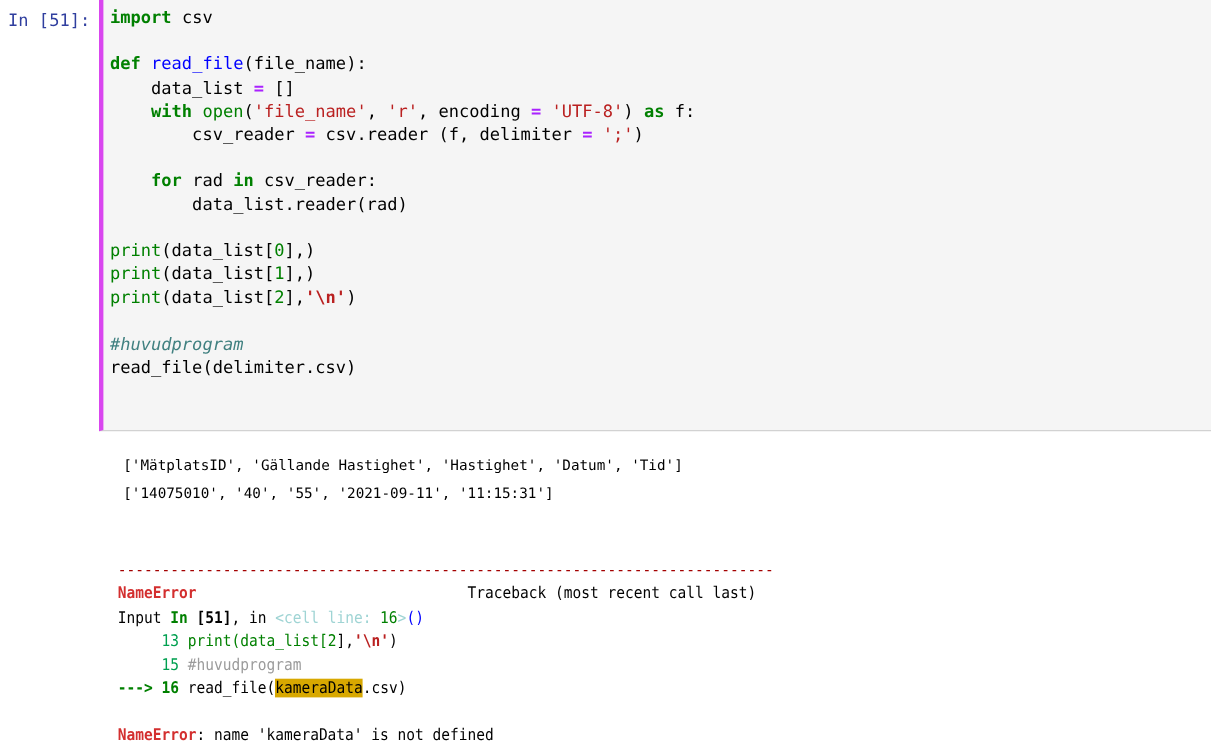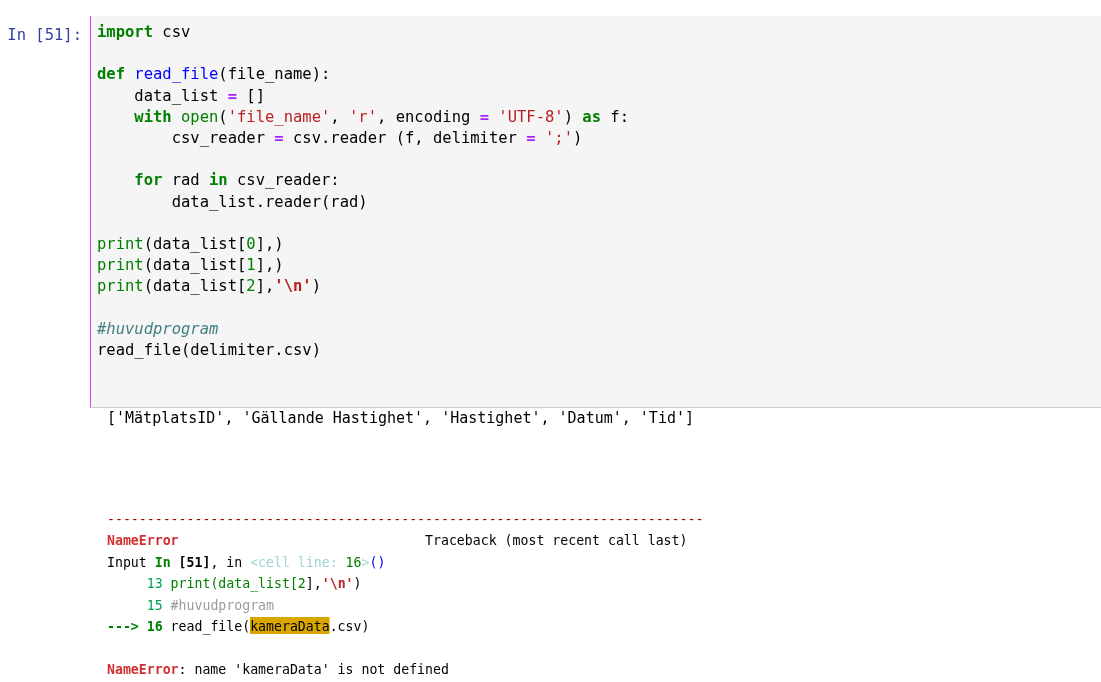--- a/index.html
+++ b/index.html
@@ -16,42 +16,42 @@
   .notebook {
     position: relative;
     width: 1101px;
     height: 682px;
   }
 
   
   .cell-row {
     position: absolute;
     left: 0;
-    top: 16px;
+    top: 0;
     width: 1101px;
     display: flex;
     align-items: flex-start;
   }
   .prompt {
     width: 90px;
     flex: 0 0 90px;
     text-align: right;
     padding-top: 9px;
     padding-right: 8px;
     box-sizing: border-box;
     color: #303f9f;
     font-family: "DejaVu Sans Mono", monospace;
     font-size: 15.5px;
     line-height: 21px;
     white-space: pre;
   }
   .input-area {
     flex: 1 1 auto;
     background: #f5f5f5;
-    border-left: 1px solid #d946ef;
+    border-left: 4px solid #d946ef;
     border-bottom: 1px solid #cfcfcf;
     padding: 6px 0 6px 6px;
     box-sizing: border-box;
     min-height: 392px;
   }
   pre.code {
     margin: 0;
     padding: 0;
     font-family: "DejaVu Sans Mono", monospace;
     font-size: 15.5px;
@@ -72,24 +72,24 @@
   .esc  { color: #ba2121; font-weight: bold; }   
 
   
   .output {
     position: absolute;
     left: 107px;
     top: 408px;
     width: 990px;
   }
   pre.out {
-    margin: 0;
+    margin: 5px;
     padding: 0;
     font-family: "DejaVu Sans Mono", monospace;
-    font-size: 15px;
+    font-size: 13px;
     line-height: 21px;
     color: #000000;
     white-space: pre;
   }
 
   
   .traceback {
     position: absolute;
     left: 107px;
     top: 508px;
@@ -143,20 +143,21 @@
 <span class="bi">print</span><span class="plain">(data_list[</span><span class="num">1</span><span class="plain">],)</span>
 <span class="bi">print</span><span class="plain">(data_list[</span><span class="num">2</span><span class="plain">],</span><span class="esc">'\n'</span><span class="plain">)</span>
 
 <span class="cmt">#huvudprogram</span>
 <span class="plain">read_file(delimiter.csv)</span></pre>
     </div>
   </div>
 
   <div class="output">
     <pre class="out">['MätplatsID', 'Gällande Hastighet', 'Hastighet', 'Datum', 'Tid']</pre>
+    <pre class="out">['14075010', '40', '55', '2021-09-11', '11:15:31']</pre>
   </div>
 
   <div class="traceback">
 <pre class="tb"><span class="tb-sep">---------------------------------------------------------------------------</span></pre>
 <pre class="tb"><span class="err-name">NameError</span>                               <span class="plain">Traceback (most recent call last)</span></pre>
 <pre class="tb"><span class="plain">Input </span><span class="tb-green-b">In</span><span class="tb-black-b"> [51]</span><span class="plain">, in </span><span class="tb-cellline">&lt;cell line: </span><span class="tb-num-green">16</span><span class="tb-cellline">&gt;</span><span class="tb-paren-blue">()</span></pre>
 <pre class="tb"><span class="plain">     </span><span class="tb-lineno">13</span><span class="tb-bi"> print(data_list[</span><span class="tb-num">2</span><span class="plain">],</span><span class="tb-esc">'\n'</span><span class="plain">)</span></pre>
 <pre class="tb"><span class="plain">     </span><span class="tb-lineno">15</span><span class="tb-grey"> #huvudprogram</span></pre>
 <pre class="tb"><span class="tb-arrow">---&gt; </span><span class="tb-arrow">16</span><span class="plain"> read_file(</span><span class="hl">kameraData</span><span class="plain">.csv)</span></pre>
 <pre class="tb"> </pre>

